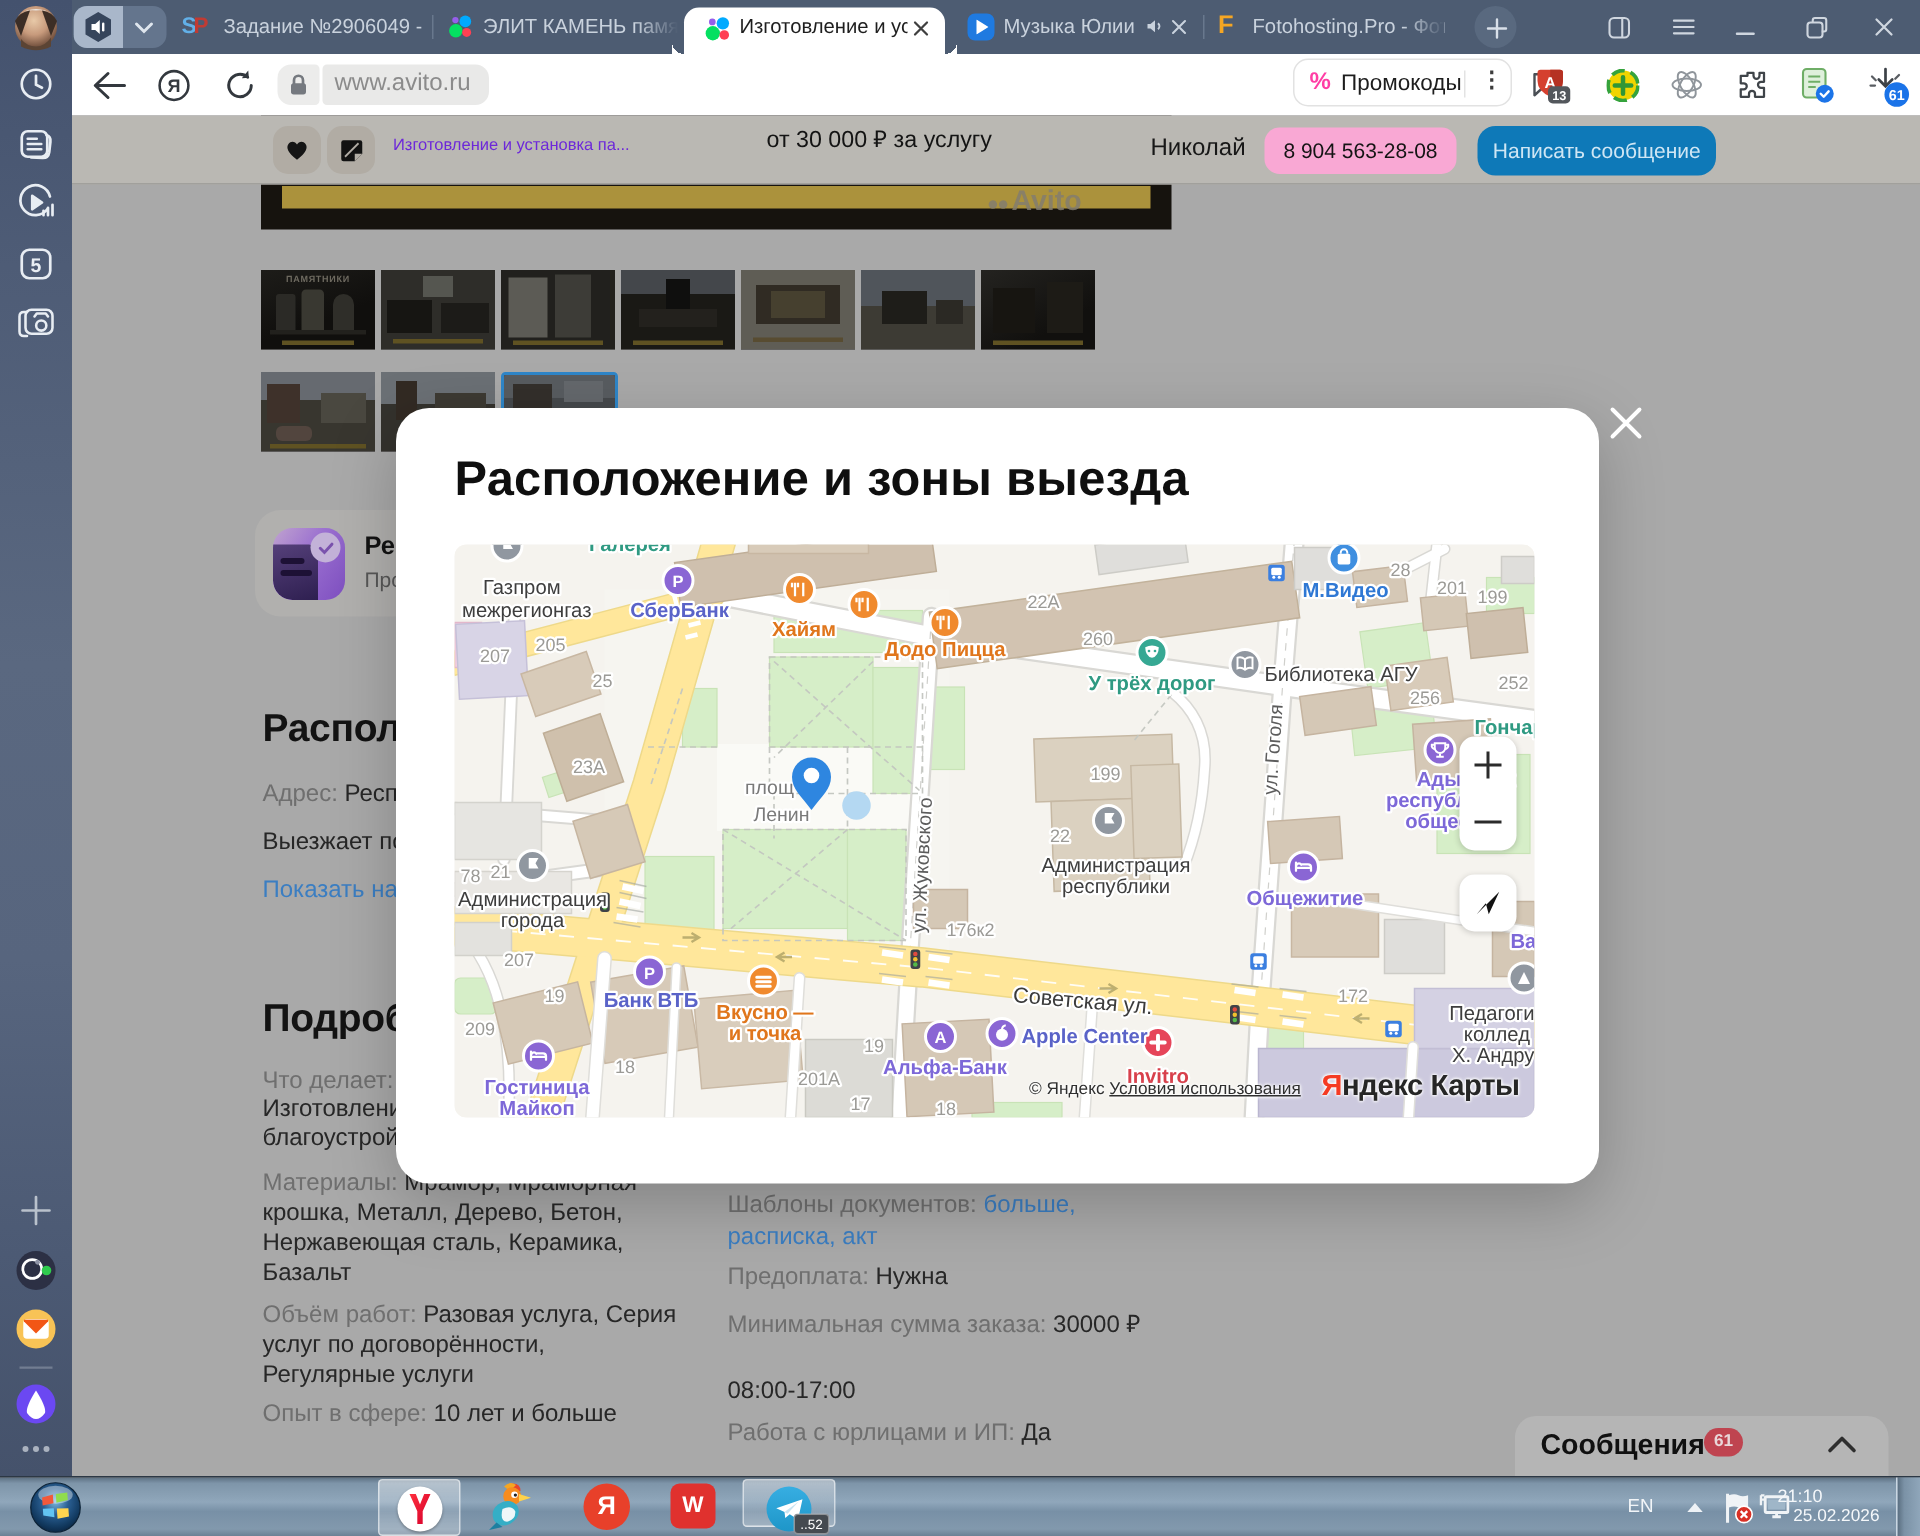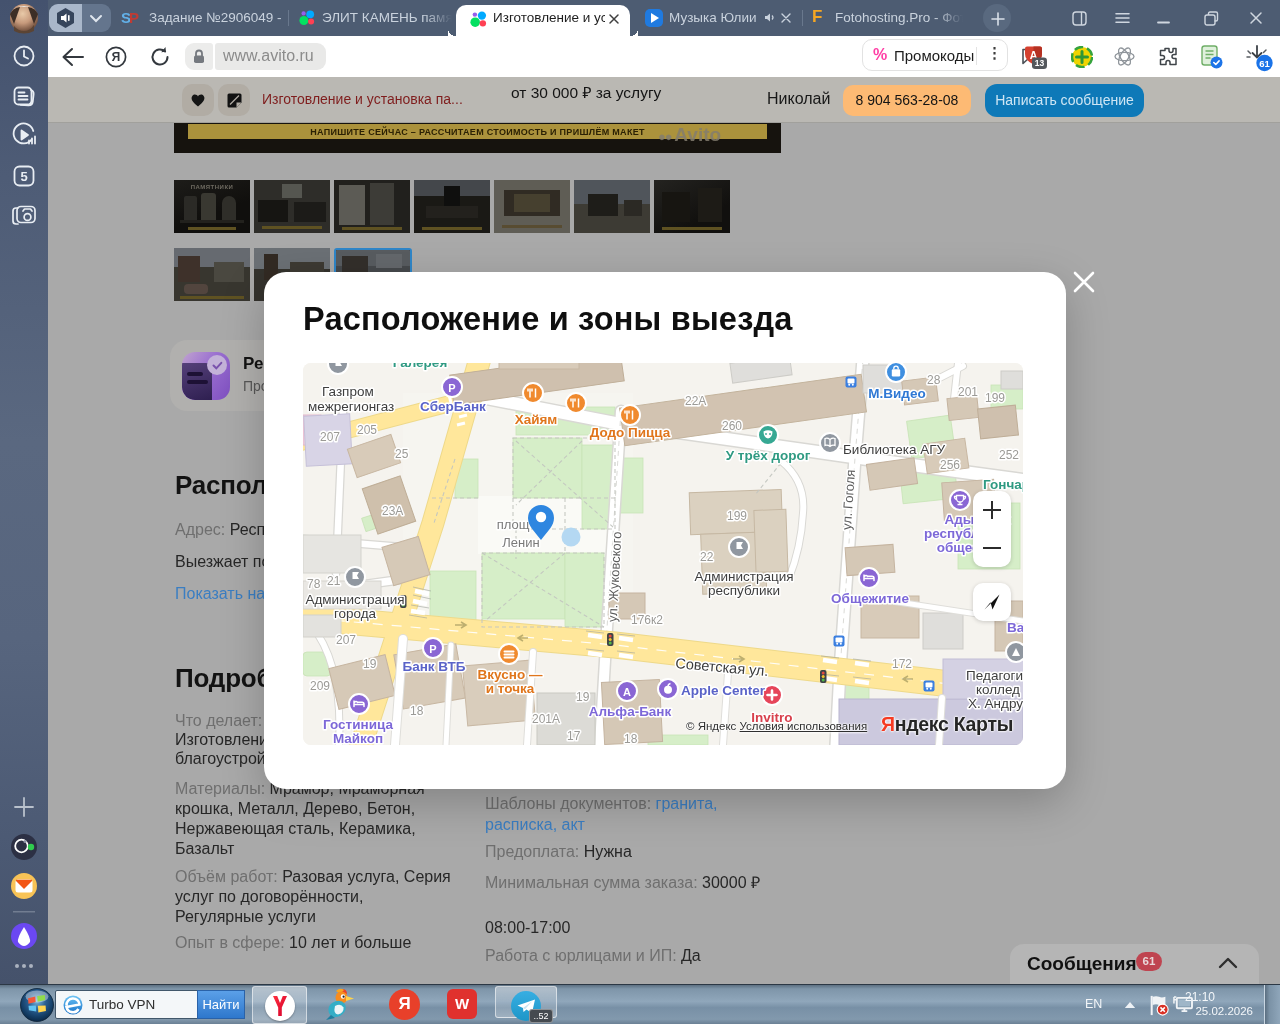--- a/index.html
+++ b/index.html
@@ -289,41 +289,40 @@
     </g>
     <circle cx="20.5" cy="19" r="8.2" fill="#1a73e8"></circle>
     <text x="20.5" y="22.6" text-anchor="middle" font-size="9.5" font-weight="bold" fill="#fff">61</text>
   </svg>
 </div>
 
 <div class="abs" id="page">
 
   <div class="abs" style="left:126px;top:0;width:607px;height:76px;background:#16130e;z-index:1">
     <div class="abs" style="left:14px;top:47px;right:14px;height:15px;background:#ab923c"></div>
-    <div class="abs" style="left:0;top:50px;width:100%;text-align:center;font-size:9px;font-weight:bold;color:#2b2104;letter-spacing:0.3px">НАПИШИТЕ СЕЙЧАС – РАССЧИТАЕМ СТОИМОСТЬ И ПРИШЛЁМ МАКЕТ</div>
     <div class="abs" style="left:484px;top:47px;font-size:19px;font-weight:bold;color:rgba(130,124,110,0.85);z-index:2"><span style="font-size:13px;letter-spacing:-1px">●● </span>Avito</div>
   </div>
 
   <div class="abs" id="pgheader">
     <div class="hbtn" style="left:134px">
       <svg class="abs" style="left:8px;top:9px" width="16" height="14" viewBox="0 0 16 14">
         <path d="M8 13.5 C2 9 0.5 5.5 2.3 3 C4 0.6 7 1.4 8 3.4 C9 1.4 12 0.6 13.7 3 C15.5 5.5 14 9 8 13.5 Z" fill="#151515"></path>
       </svg>
     </div>
     <div class="hbtn" style="left:170px">
       <svg class="abs" style="left:9px;top:9px" width="15" height="15" viewBox="0 0 15 15">
         <path d="M2 0.5 H13 q1.5 0 1.5 1.5 V9.5 L9.5 14.5 H2 Q0.5 14.5 0.5 13 V2 Q0.5 0.5 2 0.5 Z" fill="#121212"></path>
         <path d="M14.5 9.5 L9.5 9.5 L9.5 14.5" fill="#b1aca4"></path>
         <path d="M3 11.5 L12 2.5" stroke="#b1aca4" stroke-width="1.2"></path>
       </svg>
     </div>
-    <div class="abs" style="left:214px;top:14px;width:242px;overflow:hidden;white-space:nowrap;font-size:14px;color:#7f1d1d">Изготовление и установка па...</div>
+    <div class="abs" style="left:214px;top:14px;width:242px;overflow:hidden;white-space:nowrap;font-size:11px;color:#6d28d9">Изготовление и установка па...</div>
     <div class="abs" style="left:463px;top:4px;font-size:15.5px;color:#141414">от 30 000 ₽ за услугу</div>
     <div class="abs" style="left:719px;top:13px;font-size:16px;color:#181818">Николай</div>
-    <div class="abs" style="left:795px;top:8px;width:128px;height:31px;border-radius:10px;background:#fdba74;text-align:center;line-height:31px;font-size:14px;color:#141414">8 904 563-28-08</div>
+    <div class="abs" style="left:795px;top:8px;width:128px;height:31px;border-radius:10px;background:#f9a8d4;text-align:center;line-height:31px;font-size:14px;color:#141414">8 904 563-28-08</div>
     <div class="abs" style="left:937px;top:7px;width:159px;height:33px;border-radius:12px;background:#0e79b8;text-align:center;line-height:33px;font-size:14px;color:#cfe6f4">Написать сообщение</div>
   </div>
 
   <div class="thumb" style="left:126px;top:103px">
     <div class="abs" style="left:0;top:0;width:76px;height:53px;background:linear-gradient(160deg,#1d1c19,#100f0d 60%)"></div>
     <div class="abs" style="left:0;top:4px;width:76px;text-align:center;font-size:6px;font-weight:bold;color:#6e6a60;letter-spacing:0.5px">ПАМЯТНИКИ</div>
     <div class="abs" style="left:10px;top:16px;width:13px;height:24px;background:#2b2a26;border-radius:2px 2px 0 0"></div>
     <div class="abs" style="left:27px;top:13px;width:15px;height:27px;background:#393831;border-radius:3px 3px 0 0"></div>
     <div class="abs" style="left:48px;top:16px;width:14px;height:24px;background:#2f2e29;border-radius:7px 7px 0 0"></div>
     <div class="abs" style="left:6px;top:40px;width:64px;height:3px;background:#22211d"></div>
@@ -413,21 +412,21 @@
   <div class="pline" style="left:127px;top:723px">крошка, Металл, Дерево, Бетон,</div>
   <div class="pline" style="left:127px;top:743px">Нержавеющая сталь, Керамика,</div>
   <div class="pline" style="left:127px;top:763px">Базальт</div>
 
   <div class="pline" style="left:127px;top:791px"><span class="g">Объём работ: </span>Разовая услуга, Серия</div>
   <div class="pline" style="left:127px;top:811px">услуг по договорённости,</div>
   <div class="pline" style="left:127px;top:831px">Регулярные услуги</div>
 
   <div class="pline" style="left:127px;top:857px"><span class="g">Опыт в сфере: </span>10 лет и больше</div>
 
-  <div class="pline" style="left:437px;top:718px"><span class="g">Шаблоны документов: </span><span class="bl">гранита,</span></div>
+  <div class="pline" style="left:437px;top:718px"><span class="g">Шаблоны документов: </span><span class="bl">больше,</span></div>
   <div class="pline bl" style="left:437px;top:739px">расписка, акт</div>
   <div class="pline" style="left:437px;top:766px"><span class="g">Предоплата: </span>Нужна</div>
   <div class="pline" style="left:437px;top:794px"><span class="g">Минимальная сумма заказа: </span>30000 ₽</div>
   <div class="pline" style="left:437px;top:842px">08:00-17:00</div>
   <div class="pline" style="left:437px;top:870px"><span class="g">Работа с юрлицами и ИП: </span>Да</div>
 
   <div class="abs" style="left:962px;top:867px;width:249px;height:40px;border-radius:14px 14px 0 0;background:#b5b5b5;z-index:6">
     <div class="abs" style="left:17px;top:9px;font-size:19px;font-weight:bold;color:#101010">Сообщения</div>
     <div class="abs" style="left:126px;top:8px;width:26px;height:19px;border-radius:10px;background:#bf4450;text-align:center;line-height:19px;font-size:11.5px;font-weight:bold;color:#e9d7d9">61</div>
     <svg class="abs" style="left:208px;top:13px" width="20" height="12" viewBox="0 0 20 12">
@@ -836,34 +835,20 @@
     <circle cx="18" cy="18" r="16.5" fill="url(#orb)" stroke="#0c2236" stroke-width="0.8"></circle>
     <ellipse cx="18" cy="9.5" rx="11.5" ry="6" fill="#ffffff" opacity="0.4"></ellipse>
     <g transform="translate(18,17.5) rotate(-4)">
       <path d="M-8.5,-1.4 L-1.2,-2.5 L-1.2,-8.2 L-8.5,-6.8 Z" fill="#f2593a"></path>
       <path d="M0.8,-2.7 L8.5,-3.9 L8.5,-9 L0.8,-8.5 Z" fill="#90dc4d"></path>
       <path d="M-8.5,0.7 L-1.2,1 L-1.2,7 L-8.5,5.2 Z" fill="#62c4f2"></path>
       <path d="M0.8,1.2 L8.5,1.6 L8.5,7.1 L0.8,8.1 Z" fill="#ffd44f"></path>
     </g>
   </svg>
 
-  <div class="abs" style="left:55px;top:5px;width:190px;height:29px;background:#f4f7f9;border:1px solid #41576b;border-radius:2px">
-    <svg class="abs" style="left:6px;top:3px" width="22" height="22" viewBox="0 0 22 22">
-      <defs>
-          <linearGradient id="eg" x1="0" y1="0" x2="0" y2="1">
-            <stop offset="0%" stop-color="#6fc5f5"></stop>
-            <stop offset="100%" stop-color="#1470c8"></stop>
-          </linearGradient>
-        </defs>
-      <circle cx="11" cy="11" r="9.5" fill="url(#eg)"></circle>
-      <path d="M4.5 11.5 a6.5 6.5 0 0 1 13 -1 l-13 2.5 a6.5 6.5 0 0 0 12 2" fill="none" stroke="#ffffff" stroke-width="2.6"></path>
-    </svg>
-    <div class="abs" style="left:33px;top:6px;font-size:13.5px;color:#2f2f2f">Turbo VPN</div>
-    <div class="abs" style="left:141px;top:-1px;width:48px;height:29px;background:linear-gradient(#5ba0e8,#2e77cc);border:1px solid #2a62a8;text-align:center;line-height:28px;font-size:13px;color:#fff">Найти</div>
-  </div>
 
   <div class="abs" style="left:252px;top:1px;width:55px;height:38px;border:1px solid rgba(255,255,255,0.55);border-radius:3px;background:linear-gradient(rgba(255,255,255,0.45),rgba(255,255,255,0.15) 50%,rgba(255,255,255,0.28))">
     <div class="abs" style="left:12px;top:4px;width:30px;height:30px;border-radius:50%;background:#fff;box-shadow:0 1px 2px rgba(0,0,0,0.3)">
       <svg class="abs" style="left:7px;top:5px" width="16" height="20" viewBox="0 0 16 20">
         <defs>
             <linearGradient id="yg" x1="0" y1="0" x2="1" y2="1">
               <stop offset="0%" stop-color="#ff2f3d"></stop>
               <stop offset="100%" stop-color="#d4002c"></stop>
             </linearGradient>
           </defs>

